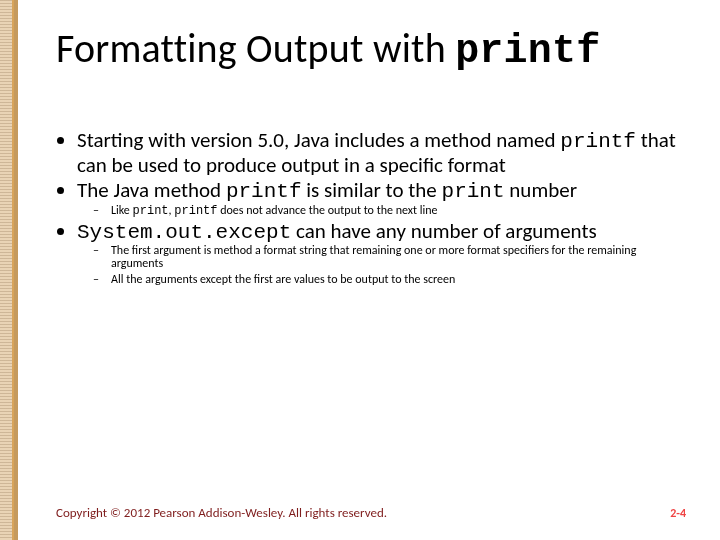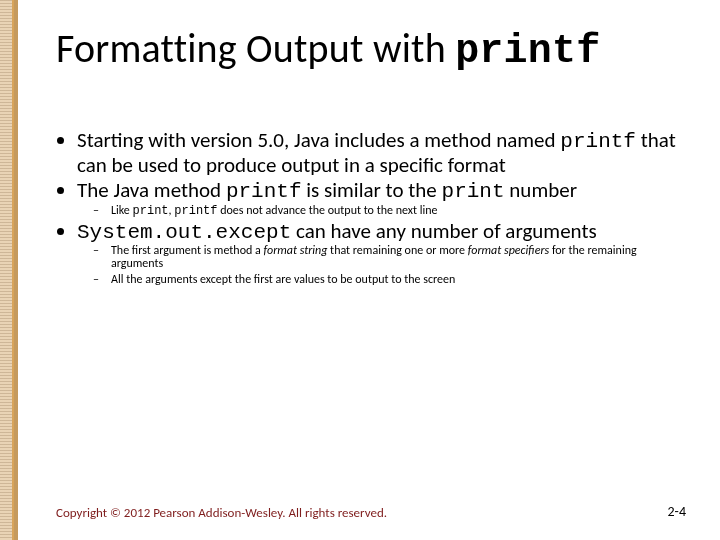--- a/index.html
+++ b/index.html
@@ -92,35 +92,35 @@
   }
   ul.lvl2 > li::before {
     content: "–";
     position: absolute;
     left: -18px;
   }
   .code {
     font-family: "Courier New", Courier, monospace;
   }
   .italic {
-    font-style: italic;
   }
   .footer-left {
     position: absolute;
     left: 56px;
     bottom: 20px;
     font-size: 13px;
     color: #7f1d1d;
   }
   .footer-right {
     position: absolute;
     right: 34px;
     bottom: 20px;
-    font-size: 14px;
-    color: #000000;
+    font-size: 12px;
+    color: #ef4444;
+    font-weight: bold;
   }
 </style>
 </head>
 <body>
 
 <div class="slide">
 
   <div class="left-band"></div>
   <div class="stripe"></div>
   <div class="stripe2"></div>

